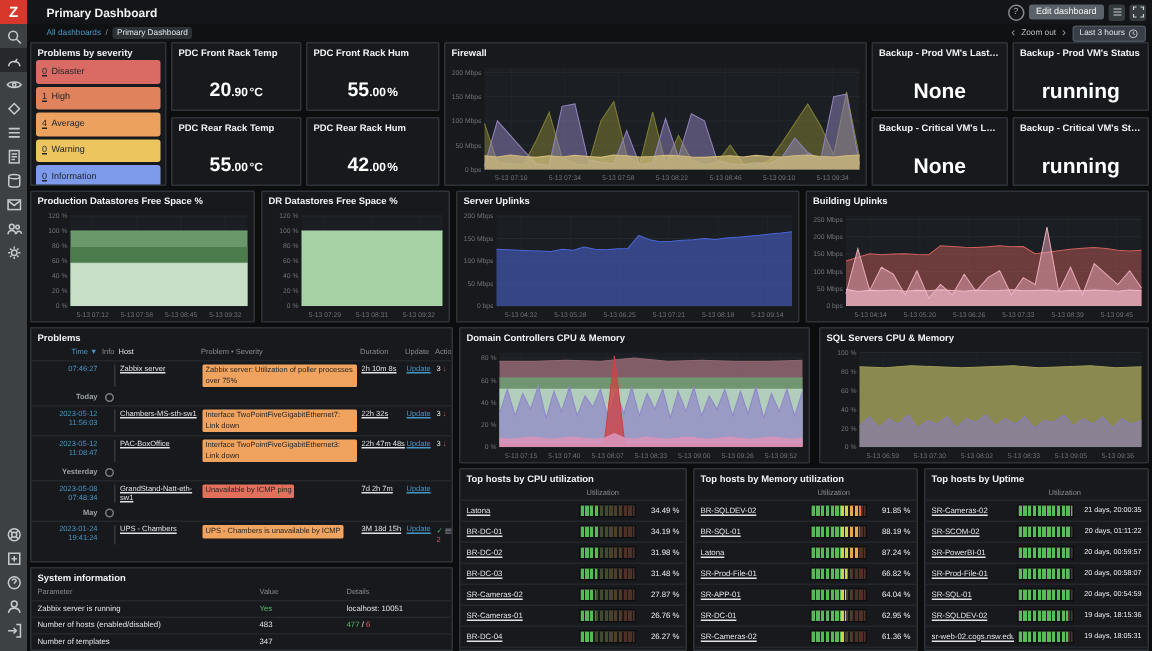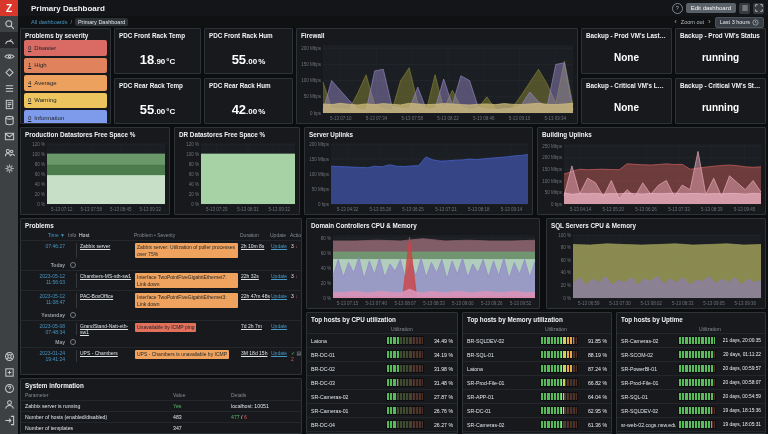--- a/index.html
+++ b/index.html
@@ -38,21 +38,21 @@
     padding:1px 4px;border-radius:2px;display:flex;align-items:center;gap:2px}
   .timebtn svg{width:7px;height:7px;stroke:#c6cacd;fill:none;stroke-width:1.1}
   
   .p{position:absolute;background:#17191d;border:1px solid #2e3338;border-radius:1px;box-sizing:border-box;overflow:hidden}
   .pt{font-size:6.3px;font-weight:bold;color:#f0f2f4;padding:3px 4px 1px;white-space:nowrap;
     overflow:hidden;text-overflow:ellipsis}
   .chart{position:absolute;left:1px;right:1px;top:13px;bottom:1px}
   .vwrap{position:absolute;left:0;right:0;top:11px;bottom:0;display:flex;align-items:baseline;
     justify-content:center;color:#fff;font-weight:bold;flex-direction:row;padding-top:12px}
   .vint{font-size:13px}.vfrac{font-size:8px}.vunit{font-size:8px;margin-left:1px}
-  .vtext{font-size:10px}
+  .vtext{font-size:14px}
   
   .sev-row{height:15.5px;margin:0 3px 2px;border-radius:2px;display:flex;align-items:center;
     padding-left:4px;font-size:6px;color:#22262c}
   .sev-count{text-decoration:underline;margin-right:3px;color:#22262c}
   
   .pr-head,.pr-row,.pr-sep{display:flex;font-size:5px;padding:2px 3px;align-items:flex-start}
   .pr-head{color:#868c92}
   .pr-row{border-top:1px solid #23272b}
   .c-time{width:44px;text-align:right;color:#4796c4;flex:none;padding-right:3px;box-sizing:border-box}
   .c-info{width:8px;flex:none;border-right:1px solid #33383d;align-self:stretch}
@@ -249,21 +249,21 @@
       <div class="sev-row" style="background: rgb(125, 155, 234);">
         <a class="sev-count">0</a>
         <span>Information</span>
       </div>
     </div>
 </div>
 
 <div class="p" style="left:114px;top:28px;width:87px;height:46px">
   <div class="pt">PDC Front Rack Temp</div>
   <div class="vwrap">
-      <span class="vint">18</span>
+      <span class="vint">20</span>
       <span class="vfrac">.90</span>
       <span class="vunit">°C</span>
     </div>
 </div>
 <div class="p" style="left:204px;top:28px;width:89px;height:46px">
   <div class="pt">PDC Front Rack Hum</div>
   <div class="vwrap">
       <span class="vint">55</span>
       <span class="vfrac">.00</span>
       <span class="vunit">%</span>

